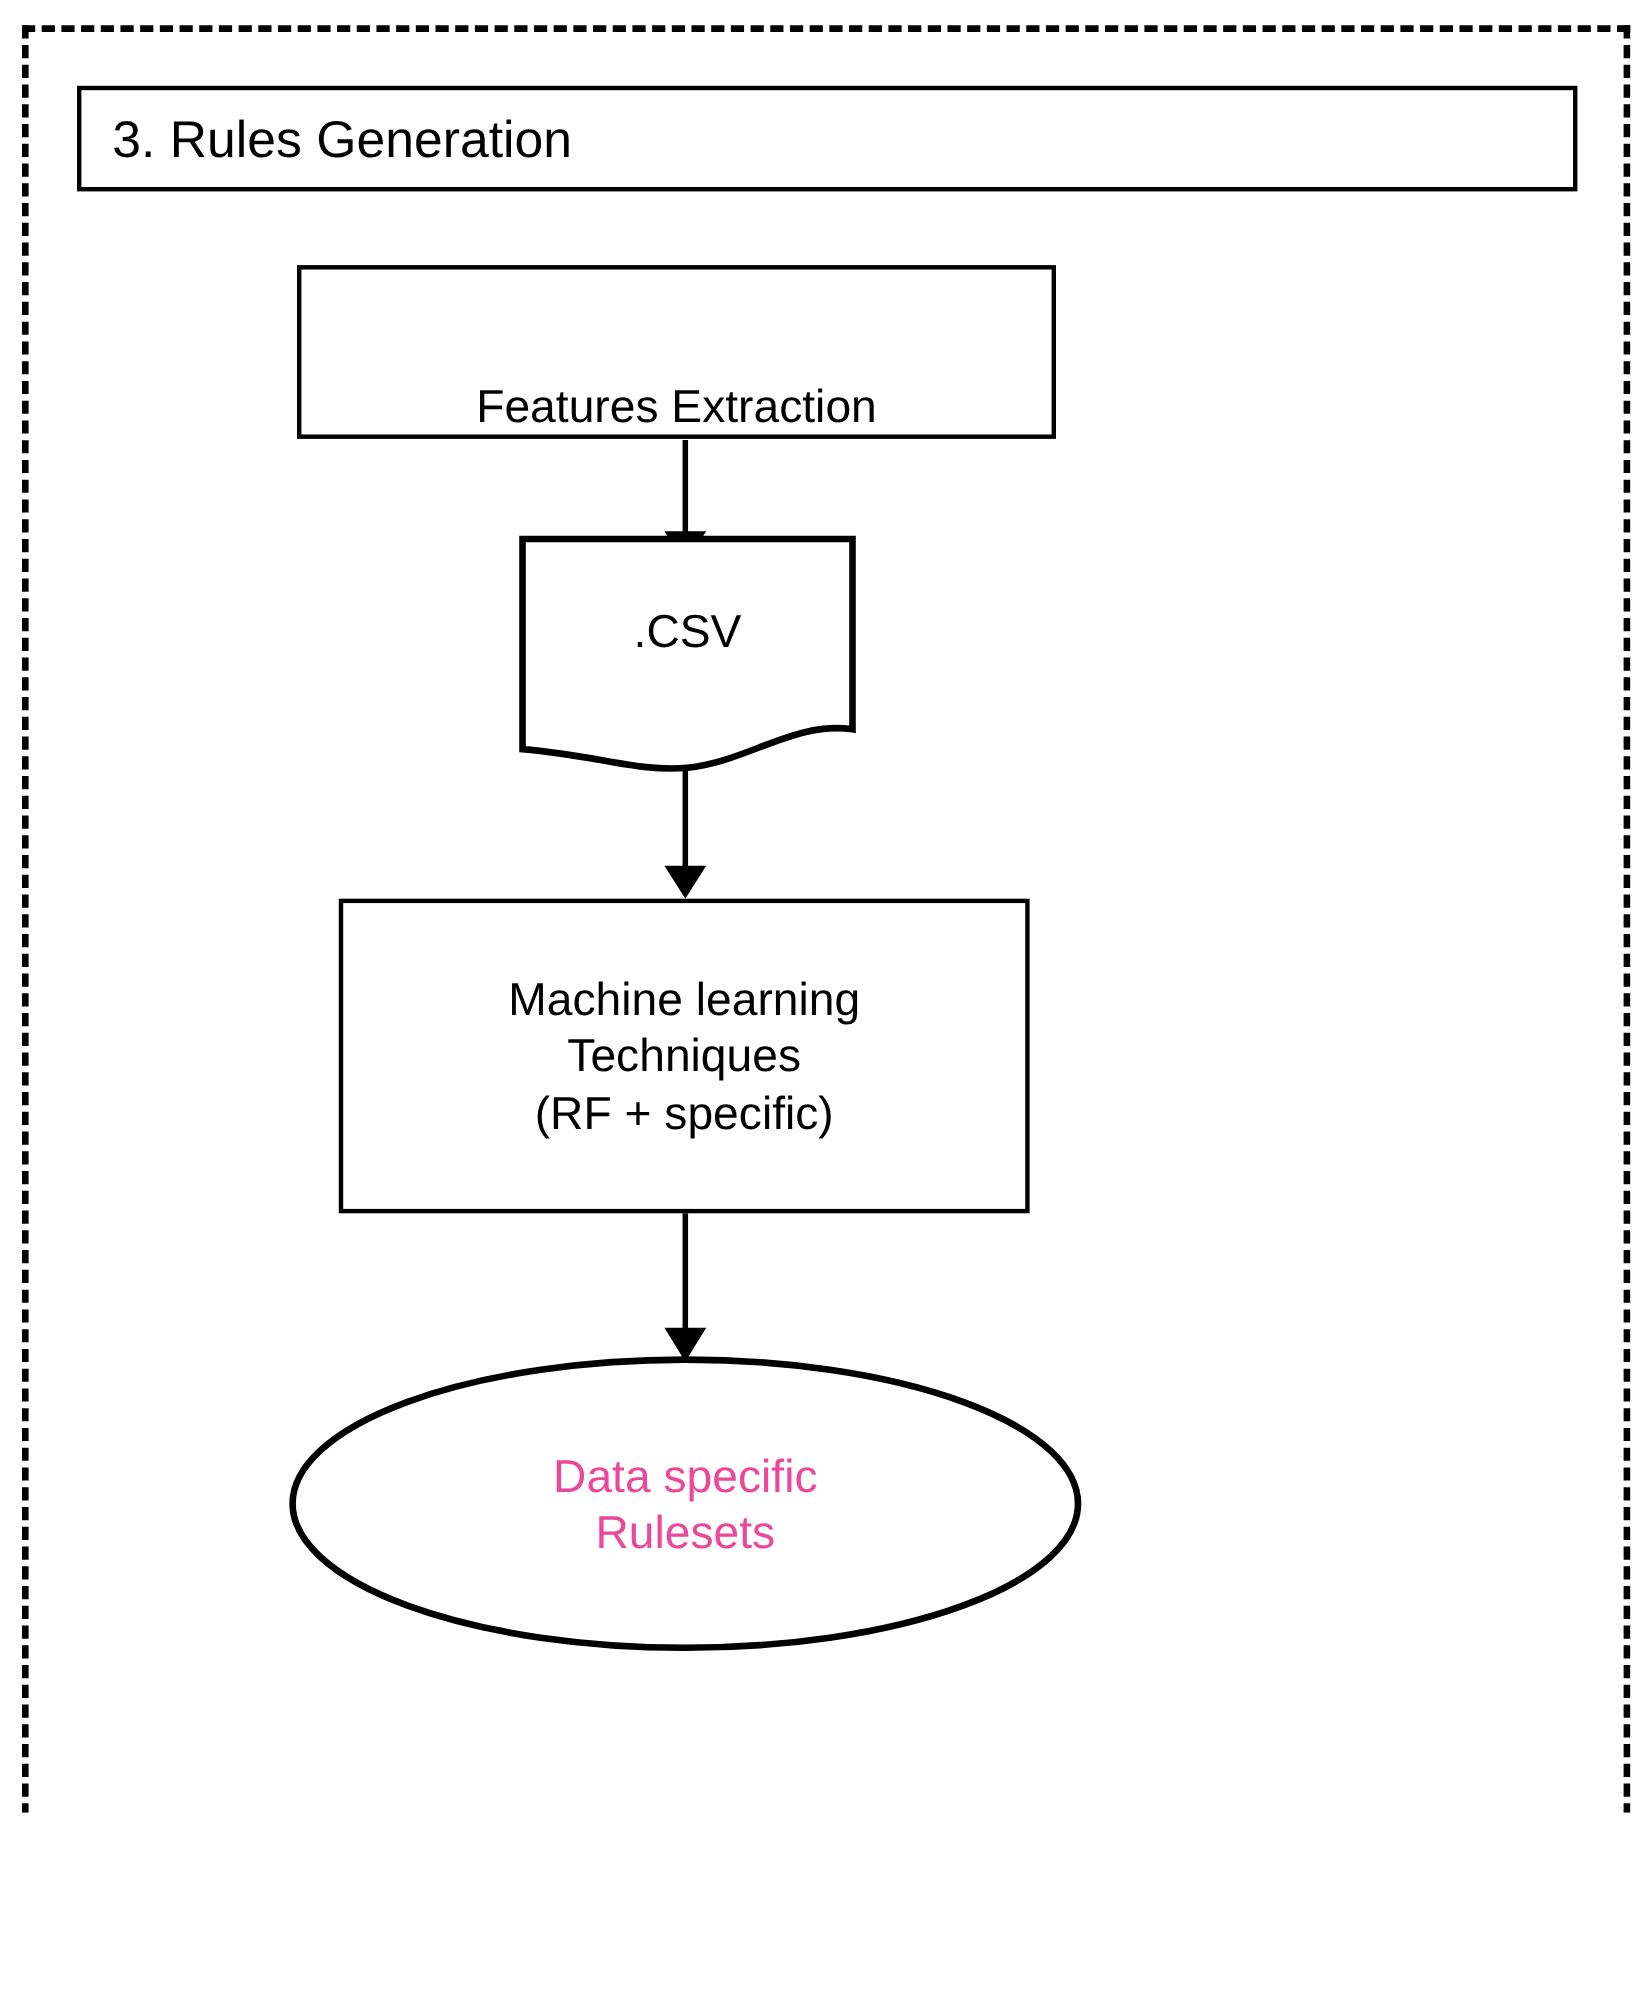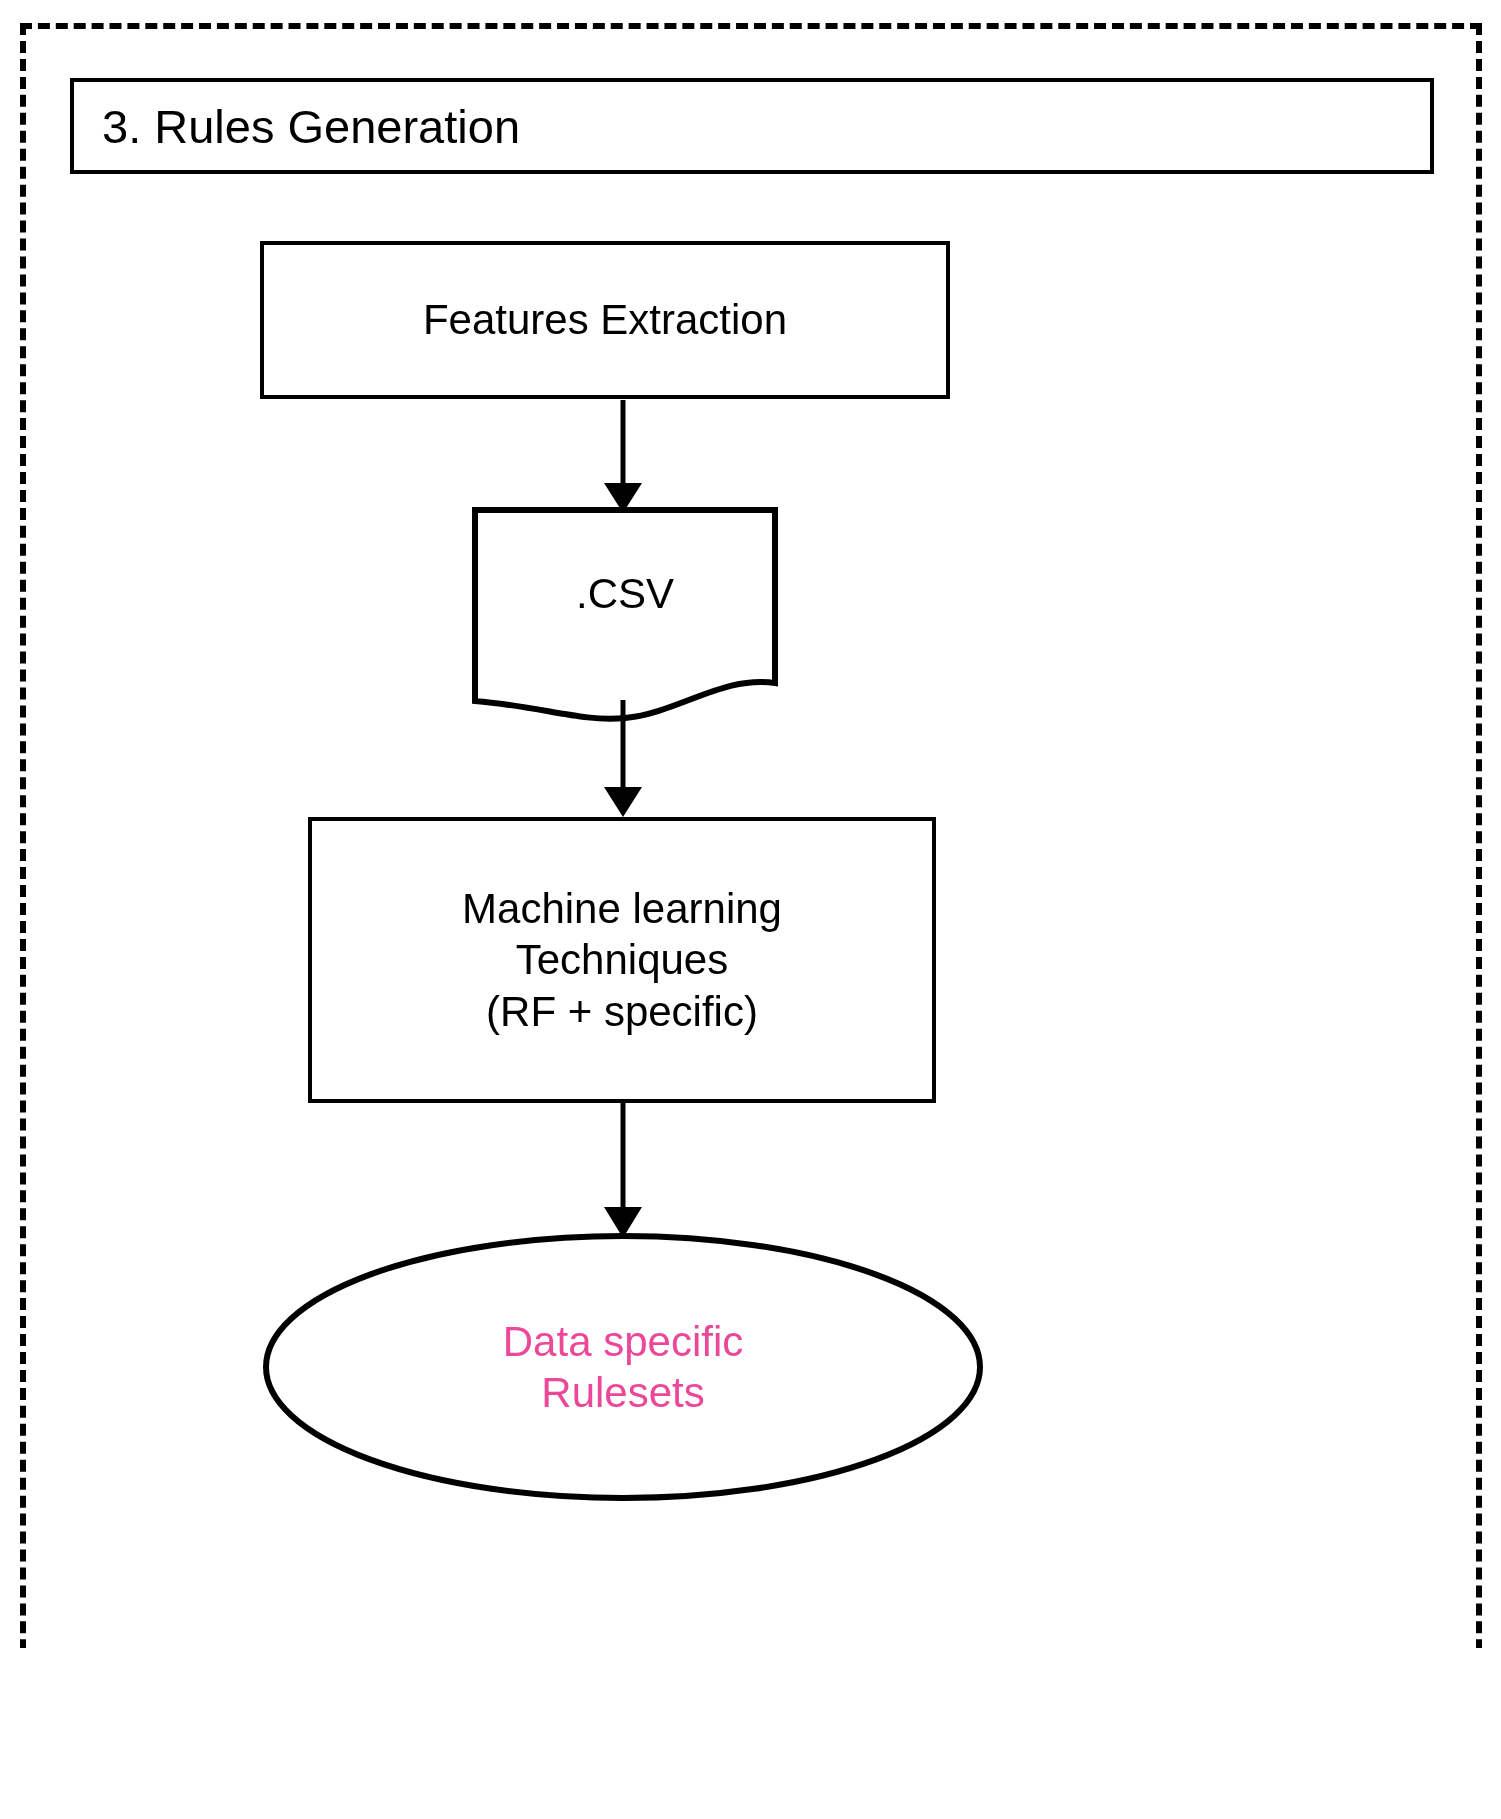--- a/index.html
+++ b/index.html
@@ -57,36 +57,37 @@
     justify-content: center;
     text-align: center;
   }
   .proc-text {
     font-size: 42px;
     color: #000000;
     line-height: 1.22;
     white-space: pre-line;
   }
   #features-box {
-    left: 260px;
+    left: 270px;
     top: 241px;
     width: 690px;
     height: 158px;
+    align-items: flex-end;
   }
   #ml-box {
     left: 308px;
     top: 817px;
     width: 628px;
     height: 286px;
   }
   
   #csv-doc {
     position: absolute;
     left: 470px;
-    top: 505px;
+    top: 485px;
     width: 310px;
     height: 230px;
   }
   #csv-doc svg {
     display: block;
     width: 310px;
     height: 230px;
     overflow: visible;
   }
   .csv-label {

